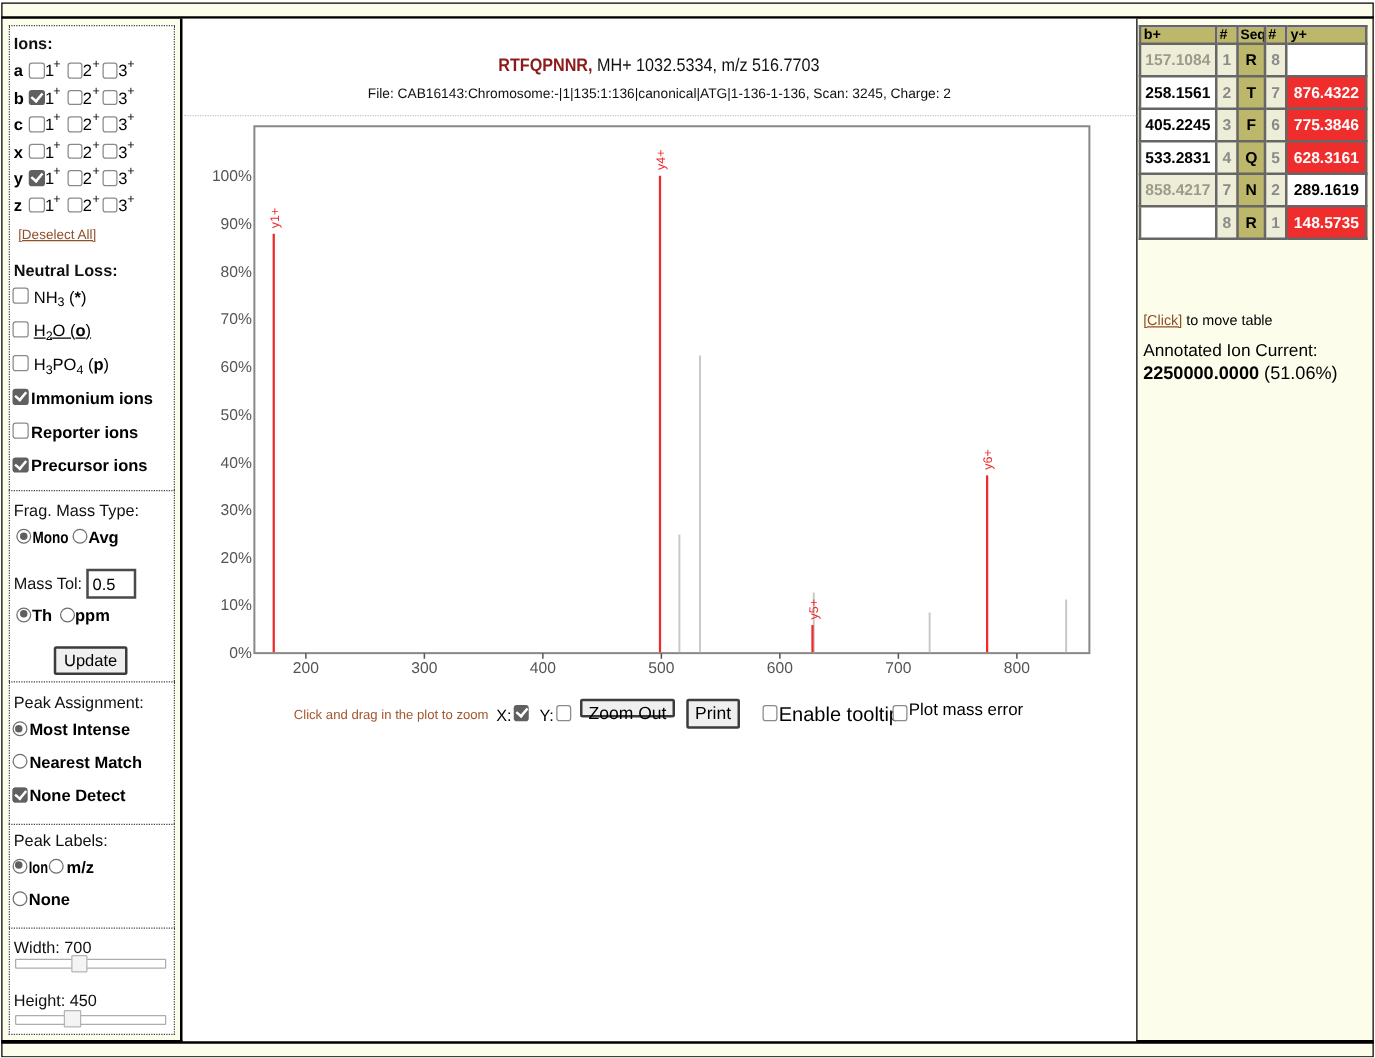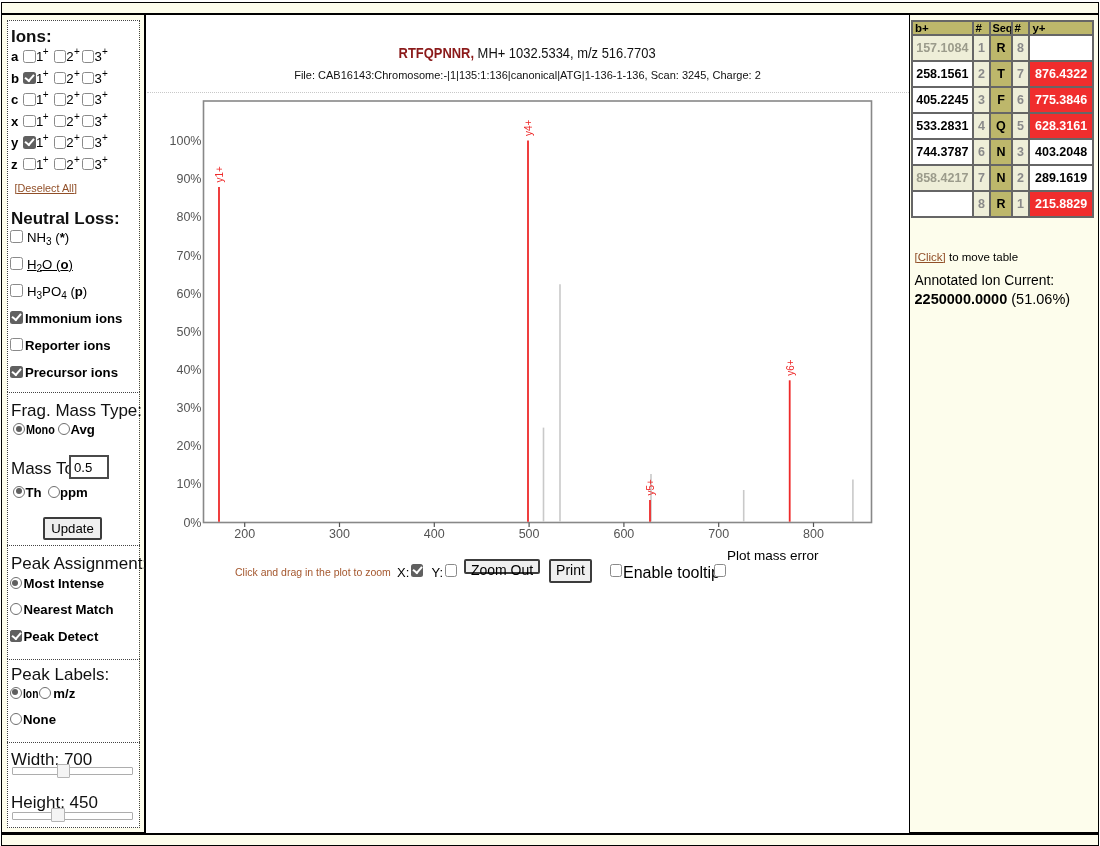--- a/index.html
+++ b/index.html
@@ -14,21 +14,21 @@
 .dotl{border-left:1px dotted #444;border-right:1px dotted #444;}
 
 .cb{position:absolute;width:12.5px;height:12.5px;border:1px solid #8a8a8a;border-radius:2.5px;background:#fff;}
 .cb.on{border:none;background:#606060;}
 .cb.on:after{content:"";position:absolute;left:2.2px;top:2.2px;width:7px;height:3.8px;border-left:2.1px solid #fff;border-bottom:2.1px solid #fff;transform:rotate(-50deg);}
 
 .rd{position:absolute;top:0.5px;width:12.4px;height:12.4px;border:1.4px solid #6f6f6f;border-radius:50%;background:#fff;}
 .rd.on:after{content:"";position:absolute;left:1.6px;top:1.6px;width:6.4px;height:6.4px;border-radius:50%;background:#5f5f5f;}
 .b{font-weight:bold;}
 .lbl13{font-size:13.2px;color:#000;white-space:nowrap;}
-.hdr{font-size:17px;color:#111;white-space:nowrap;}
+.hdr{font-size:13px;color:#111;white-space:nowrap;}
 sub{font-size:10px;vertical-align:-3px;}
 .lnk{color:#914f28;text-decoration:underline;}
 .ionrow{left:11px;height:14px;font-size:13.2px;}
 .ionrow .il{left:0;top:-0.5px;}
 .ionrow .dg{font-size:13.2px;top:-0.5px;}
 .ionrow .pl{font-size:10px;top:-3.5px;font-weight:normal;}
 .ionrow .cb{top:0.5px;}
 
 .track{position:absolute;height:8px;background:#fff;border:1px solid #adadad;border-radius:1px;}
 .handle{position:absolute;width:13.5px;height:14px;background:#f4f4f4;border:1px solid #b5b5b5;border-radius:1px;}
@@ -186,21 +186,21 @@
   <div class="abs" style="left:9.5px;top:576.5px;height:14px;">
         <span class="rd on" style="left:0;"></span>
         <span class="abs lbl13 b" style="left:14px;top:-0.5px;">Most Intense</span>
       </div>
   <div class="abs" style="left:9.5px;top:602.5px;height:14px;">
         <span class="rd" style="left:0;"></span>
         <span class="abs lbl13 b" style="left:14px;top:-0.5px;">Nearest Match</span>
       </div>
   <div class="abs" style="left:9.5px;top:629.5px;height:14px;">
         <span class="cb" style="left:0;"></span>
-        <span class="abs lbl13 b" style="left:14px;top:-0.5px;">Peak Detect</span>
+        <span class="abs lbl13 b" style="left:14px;top:-0.5px;">None Detect</span>
       </div>
   <div class="cb on" style="left:9.5px;top:629.5px;"></div>
 
   <div class="abs hdr" style="left:11px;top:665px;">Peak Labels:</div>
   <div class="abs" style="left:9.5px;top:686px;height:14px;">
         <span class="rd on" style="left:0;"></span>
         <span class="abs lbl13 b" style="left:13px;top:-0.5px;display:inline-block;transform:scaleX(0.78);transform-origin:0 50%;">Ion</span>
         <span class="rd" style="left:29.2px;"></span>
         <span class="abs lbl13 b" style="left:43.8px;top:-0.5px;">m/z</span>
       </div>
@@ -285,21 +285,21 @@
   <div class="abs" style="left:235px;top:566px;font-size:10.5px;color:#a4572e;">Click and drag in the plot to zoom</div>
   <div class="abs" style="left:397px;top:564.5px;font-size:13px;color:#000;">X:</div>
   <div class="cb on" style="left:410.5px;top:564px;"></div>
   <div class="abs" style="left:431.5px;top:564.5px;font-size:13px;color:#000;">Y:</div>
   <div class="cb" style="left:444.5px;top:564px;"></div>
   <div class="btn" style="left:464px;top:559px;width:76px;height:15px;font-size:14px;line-height:19px;">Zoom Out</div>
   <div class="btn" style="left:549px;top:559px;width:43px;height:24px;font-size:14px;line-height:19px;">Print</div>
   <div class="cb" style="left:609.5px;top:564px;"></div>
   <div class="abs" style="left:623px;top:564px;font-size:16px;color:#000;">Enable tooltip</div>
   <div class="cb" style="left:713.5px;top:564px;"></div>
-  <div class="abs" style="left:727px;top:548px;font-size:13.5px;color:#000;">Plot mass error</div>
+  <div class="abs" style="left:727px;top:560px;font-size:13.5px;color:#000;">Plot mass error</div>
 </div>
 
 <div id="right">
   <table id="iontable">
     <tbody>
           <tr>
             <th style="width:60.6px;">b+</th>
             <th style="width:17.8px;">#</th>
             <th style="width:21.2px;padding-left:1px;font-size:11px;">Seq</th>
             <th style="width:17.9px;">#</th>
@@ -327,39 +327,32 @@
             <td class="ycol red">775.3846</td>
           </tr>
     <tr>
             <td class="bcol">533.2831</td>
             <td class="ncol">4</td>
             <td class="scol">Q</td>
             <td class="ncol">5</td>
             <td class="ycol red">628.3161</td>
           </tr>
     <tr>
-            <td class="bcol">744.3787</td>
-            <td class="ncol">6</td>
-            <td class="scol">N</td>
-            <td class="ncol">3</td>
-            <td class="ycol">403.2048</td>
-          </tr>
-    <tr>
             <td class="bcol dim">858.4217</td>
             <td class="ncol">7</td>
             <td class="scol">N</td>
             <td class="ncol">2</td>
             <td class="ycol">289.1619</td>
           </tr>
     <tr>
             <td class="bcol"></td>
             <td class="ncol">8</td>
             <td class="scol">R</td>
             <td class="ncol">1</td>
-            <td class="ycol red">215.8829</td>
+            <td class="ycol red">148.5735</td>
           </tr>
   </tbody>
       </table>
   <div class="abs" style="left:914.5px;top:250.5px;font-size:11.5px;color:#000;"><span class="lnk">[Click]</span> to move table</div>
   <div class="abs" style="left:914.5px;top:273px;font-size:13.8px;color:#000;">Annotated Ion Current:</div>
   <div class="abs" style="left:914.5px;top:291px;font-size:14.5px;color:#000;"><span class="b">2250000.0000</span> (51.06%)</div>
 </div>
 </div>
 
 </body></html>

